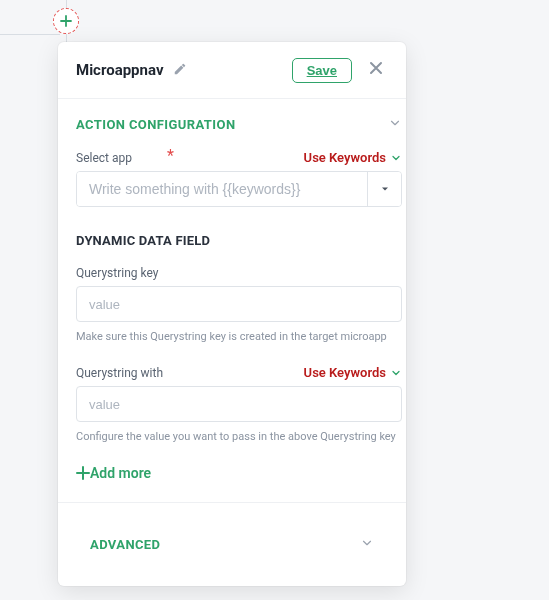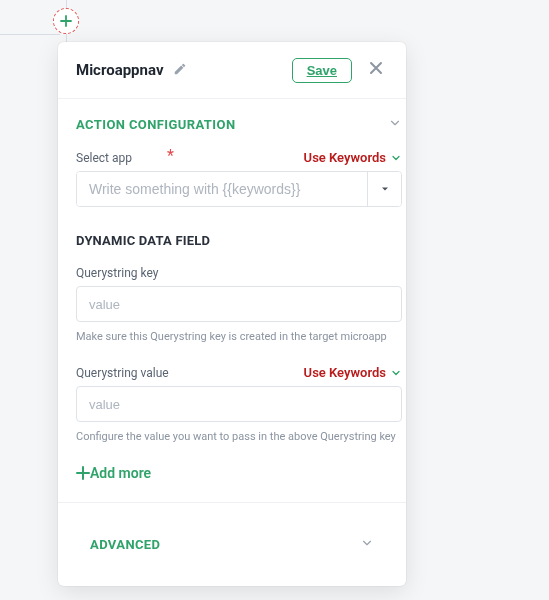--- a/index.html
+++ b/index.html
@@ -252,21 +252,21 @@
       </div>
     </div>
 
     <div class="heading-dark">DYNAMIC DATA FIELD</div>
 
     <div class="field-label" style="margin-bottom:6px;">Querystring key</div>
     <input class="text-input" type="text" placeholder="value" style="">
     <div class="helper">Make sure this Querystring key is created in the target microapp</div>
 
     <div class="label-row gap-22">
-      <span class="field-label">Querystring value</span>
+      <span class="field-label">Querystring with</span>
       <span class="spacer"></span>
       <span class="use-kw">
         <span>Use Keywords</span>
         <svg width="12" height="12" viewBox="0 0 24 24">
             <path d="M6 9l6 6 6-6" fill="none" stroke="#2fa36a" stroke-width="2.5" stroke-linecap="round" stroke-linejoin="round"></path>
           </svg>
       </span>
     </div>
     <input class="text-input" type="text" placeholder="value" style="">
     <div class="helper">Configure the value you want to pass in the above Querystring key</div>

